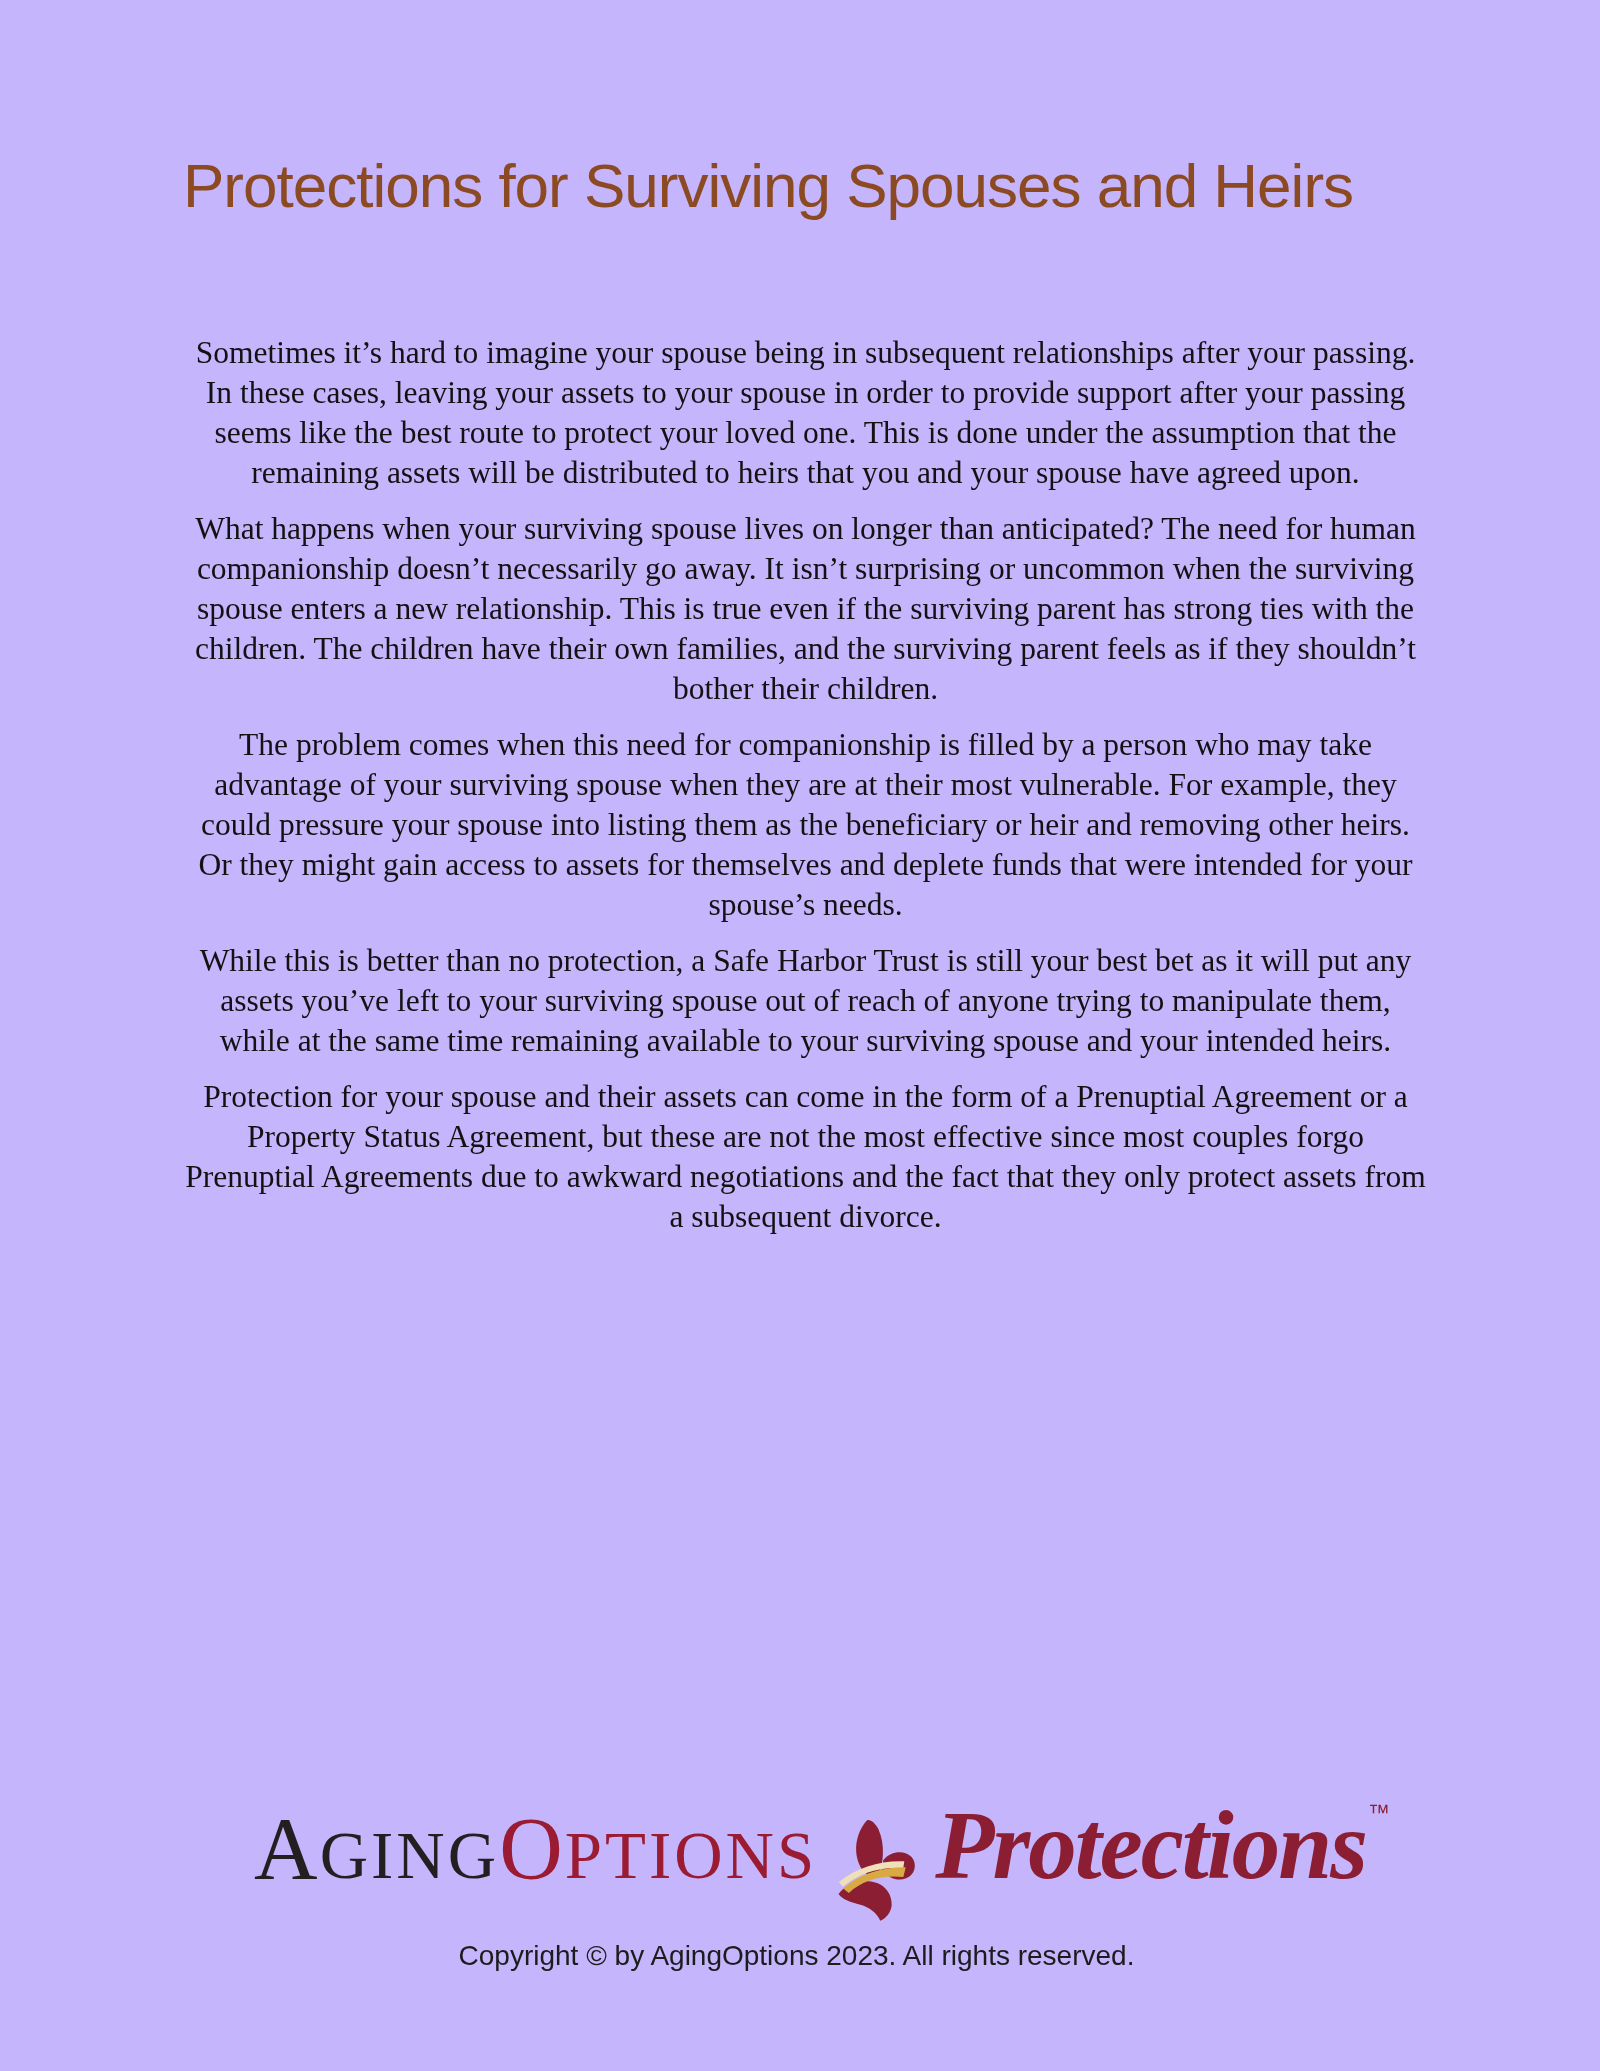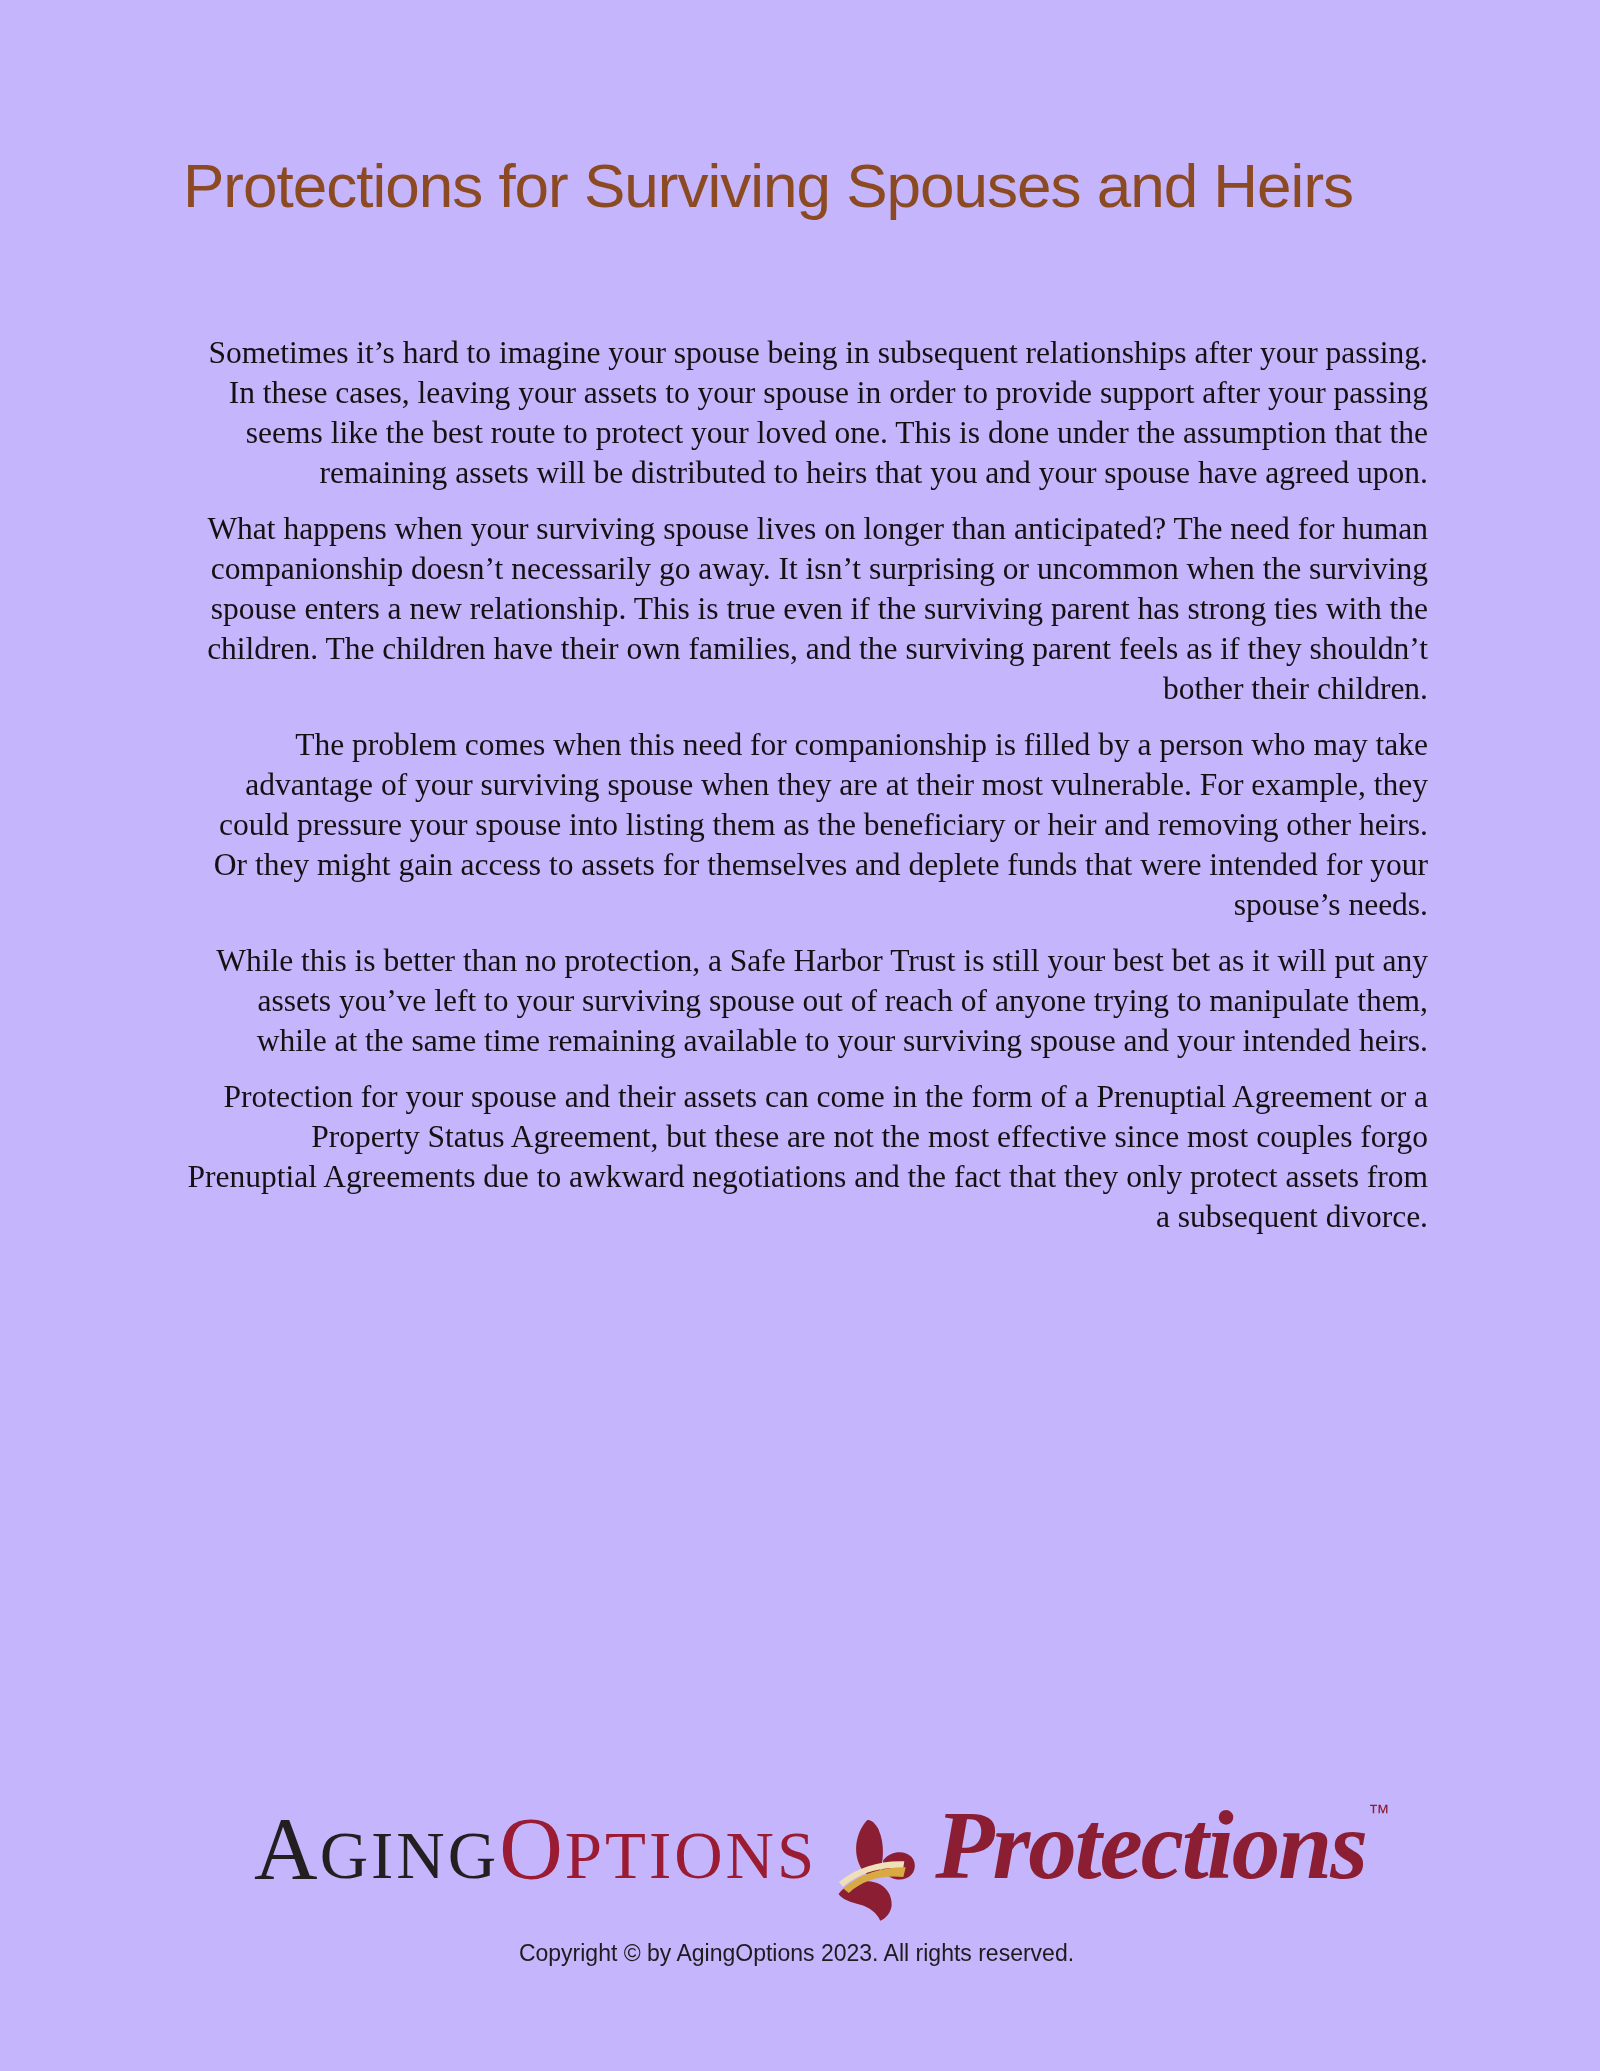--- a/index.html
+++ b/index.html
@@ -25,21 +25,21 @@
     line-height: 1.15;
     letter-spacing: -1px;
     color: #8C4A22;
   }
   .body-paragraph {
     margin: 16px 0 15px 0;
     font-family: "Liberation Serif", serif;
     font-size: 31.5px;
     line-height: 40px;
     color: #121212;
-    text-align: right;
+    text-align: center;
   }
   .footer {
     position: absolute;
     left: 0;
     right: 0;
     top: 1790px;
     text-align: center;
     padding-left: 44px;
   }
   .logo-row {
@@ -78,21 +78,21 @@
     letter-spacing: 0;
     color: #8C1E34;
     margin-left: 2px;
   }
   .copyright {
     position: absolute;
     left: 0;
     right: 7px;
     top: 150px;
     font-family: "Liberation Sans", sans-serif;
-    font-size: 23px;
+    font-size: 28px;
     color: #1c1c1c;
   }
 </style>
 </head>
 <body>
 
 <div class="page">
 
   <div class="content">
     <h1 class="doc-title">Protections for Surviving Spouses and Heirs</h1>

